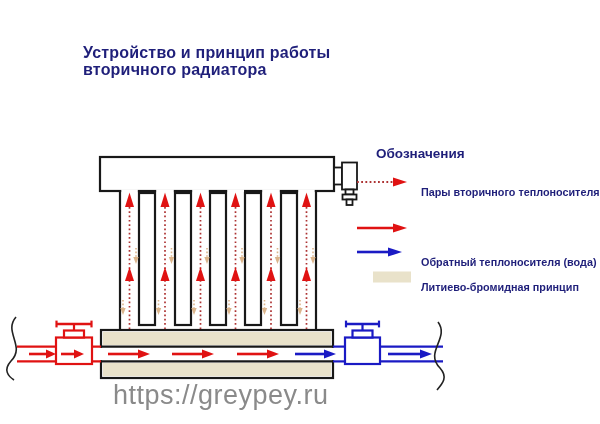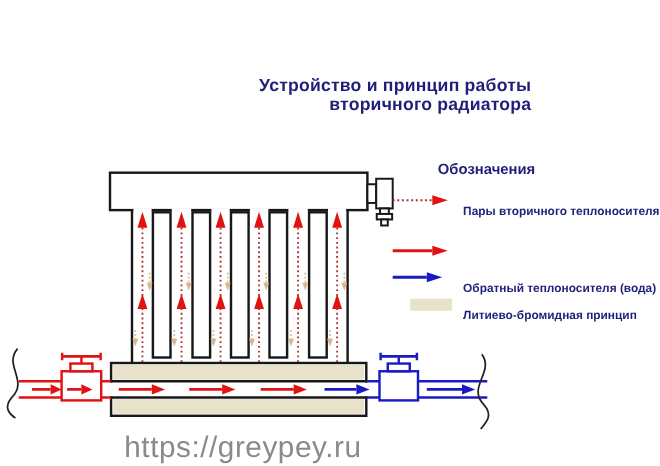--- a/index.html
+++ b/index.html
@@ -13,37 +13,37 @@
     --gray:#8a8a8a;
     --bg:#ffffff;
   }
   html,body{margin:0;padding:0;background:#fff;}
   #stage{
     position:relative;width:600px;height:424px;background:var(--bg);
     overflow:hidden;font-family:"Liberation Sans","DejaVu Sans",sans-serif;
   }
   #diagram-svg{position:absolute;left:0;top:0;}
   .title{
-    position:absolute;left:83px;top:70px;width:400px;text-align:right;
+    position:absolute;left:83px;top:44px;width:400px;text-align:left;
     color:var(--navy);font-size:16px;font-weight:bold;line-height:17px;
     letter-spacing:.2px;
   }
   .legend-heading{
-    position:absolute;left:398px;top:146px;color:var(--navy);
+    position:absolute;left:376px;top:146px;color:var(--navy);
     font-size:13.5px;font-weight:bold;
   }
   .legend-row{position:absolute;left:355px;height:16px;display:flex;align-items:center;}
   .legend-row .lg-icon{width:58px;height:16px;flex:0 0 58px;}
   .legend-row .lg-label{
     margin-left:8px;color:var(--navy);font-size:10.8px;font-weight:bold;
     white-space:nowrap;
     margin-top:20px;
   }
   .watermark{
-    position:absolute;left:113px;top:391px;color:var(--gray);
+    position:absolute;left:113px;top:380px;color:var(--gray);
     font-size:27px;letter-spacing:.5px;
   }
   
   .ink{stroke:var(--ink);stroke-width:2.2;fill:#fff;}
   .ink-thin{stroke:var(--ink);stroke-width:1.8;fill:#fff;}
   .inkline{stroke:var(--ink);stroke-width:2.2;fill:none;}
   .beige{fill:var(--beige);stroke:none;}
   .vap{stroke:var(--maroon);stroke-width:1.7;stroke-dasharray:1.7 2.6;fill:none;}
   .vaph{fill:var(--red);stroke:none;}
   .cond{stroke:var(--tan);stroke-width:1.6;stroke-dasharray:1.6 2;fill:none;}

